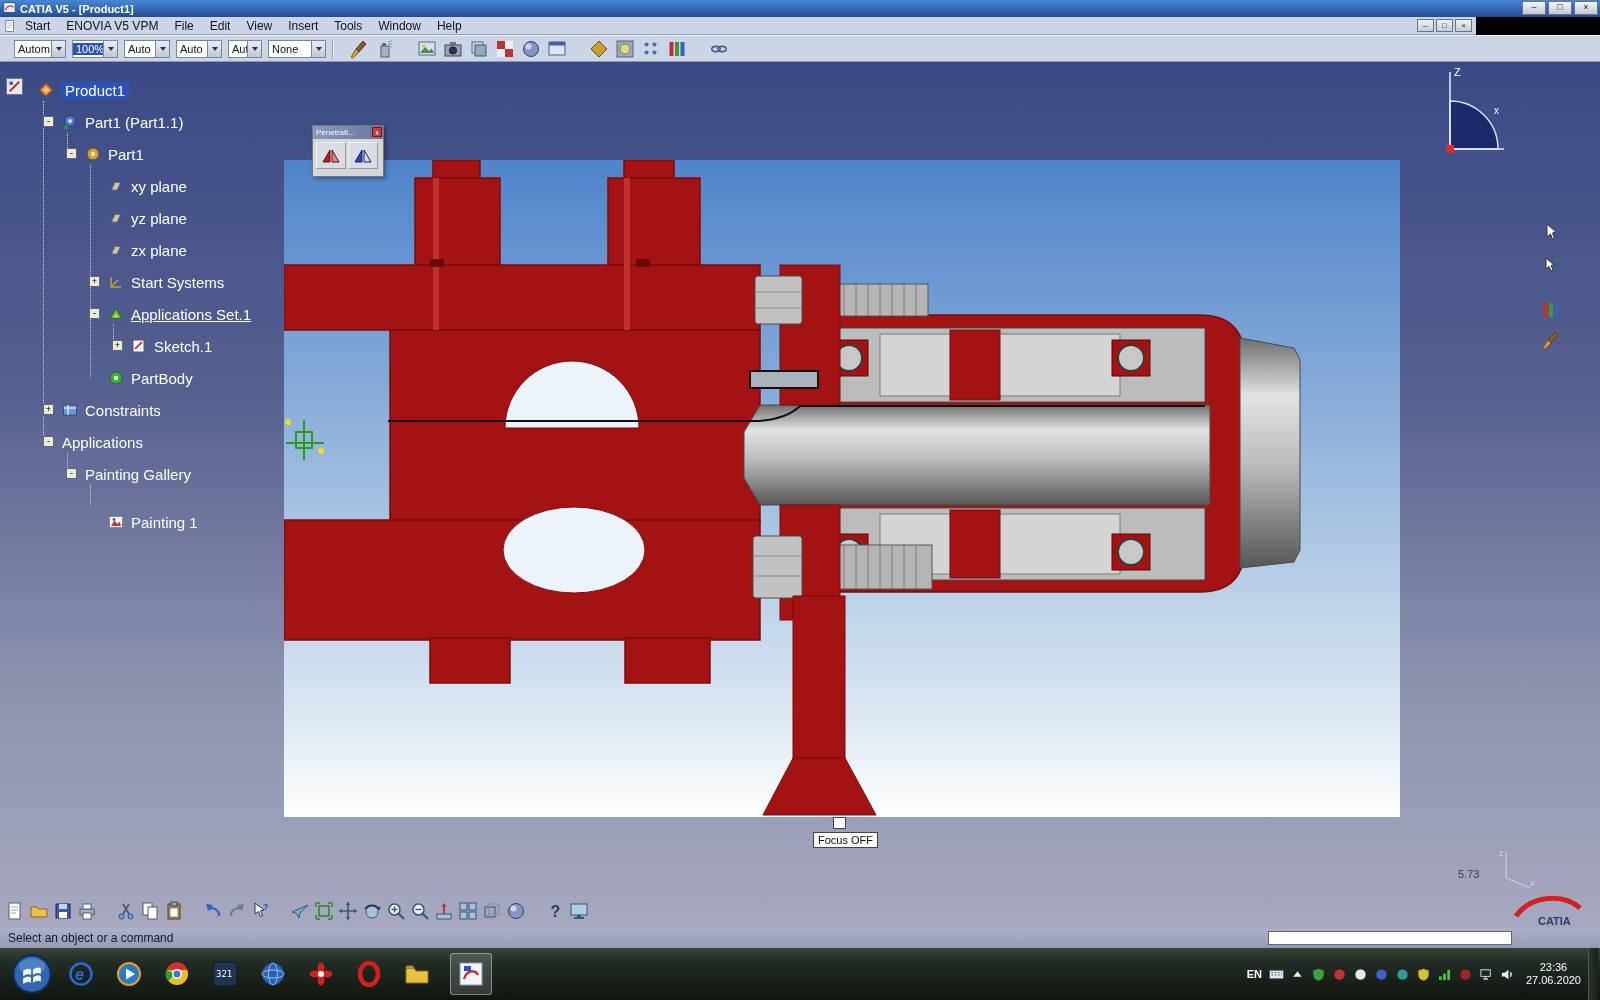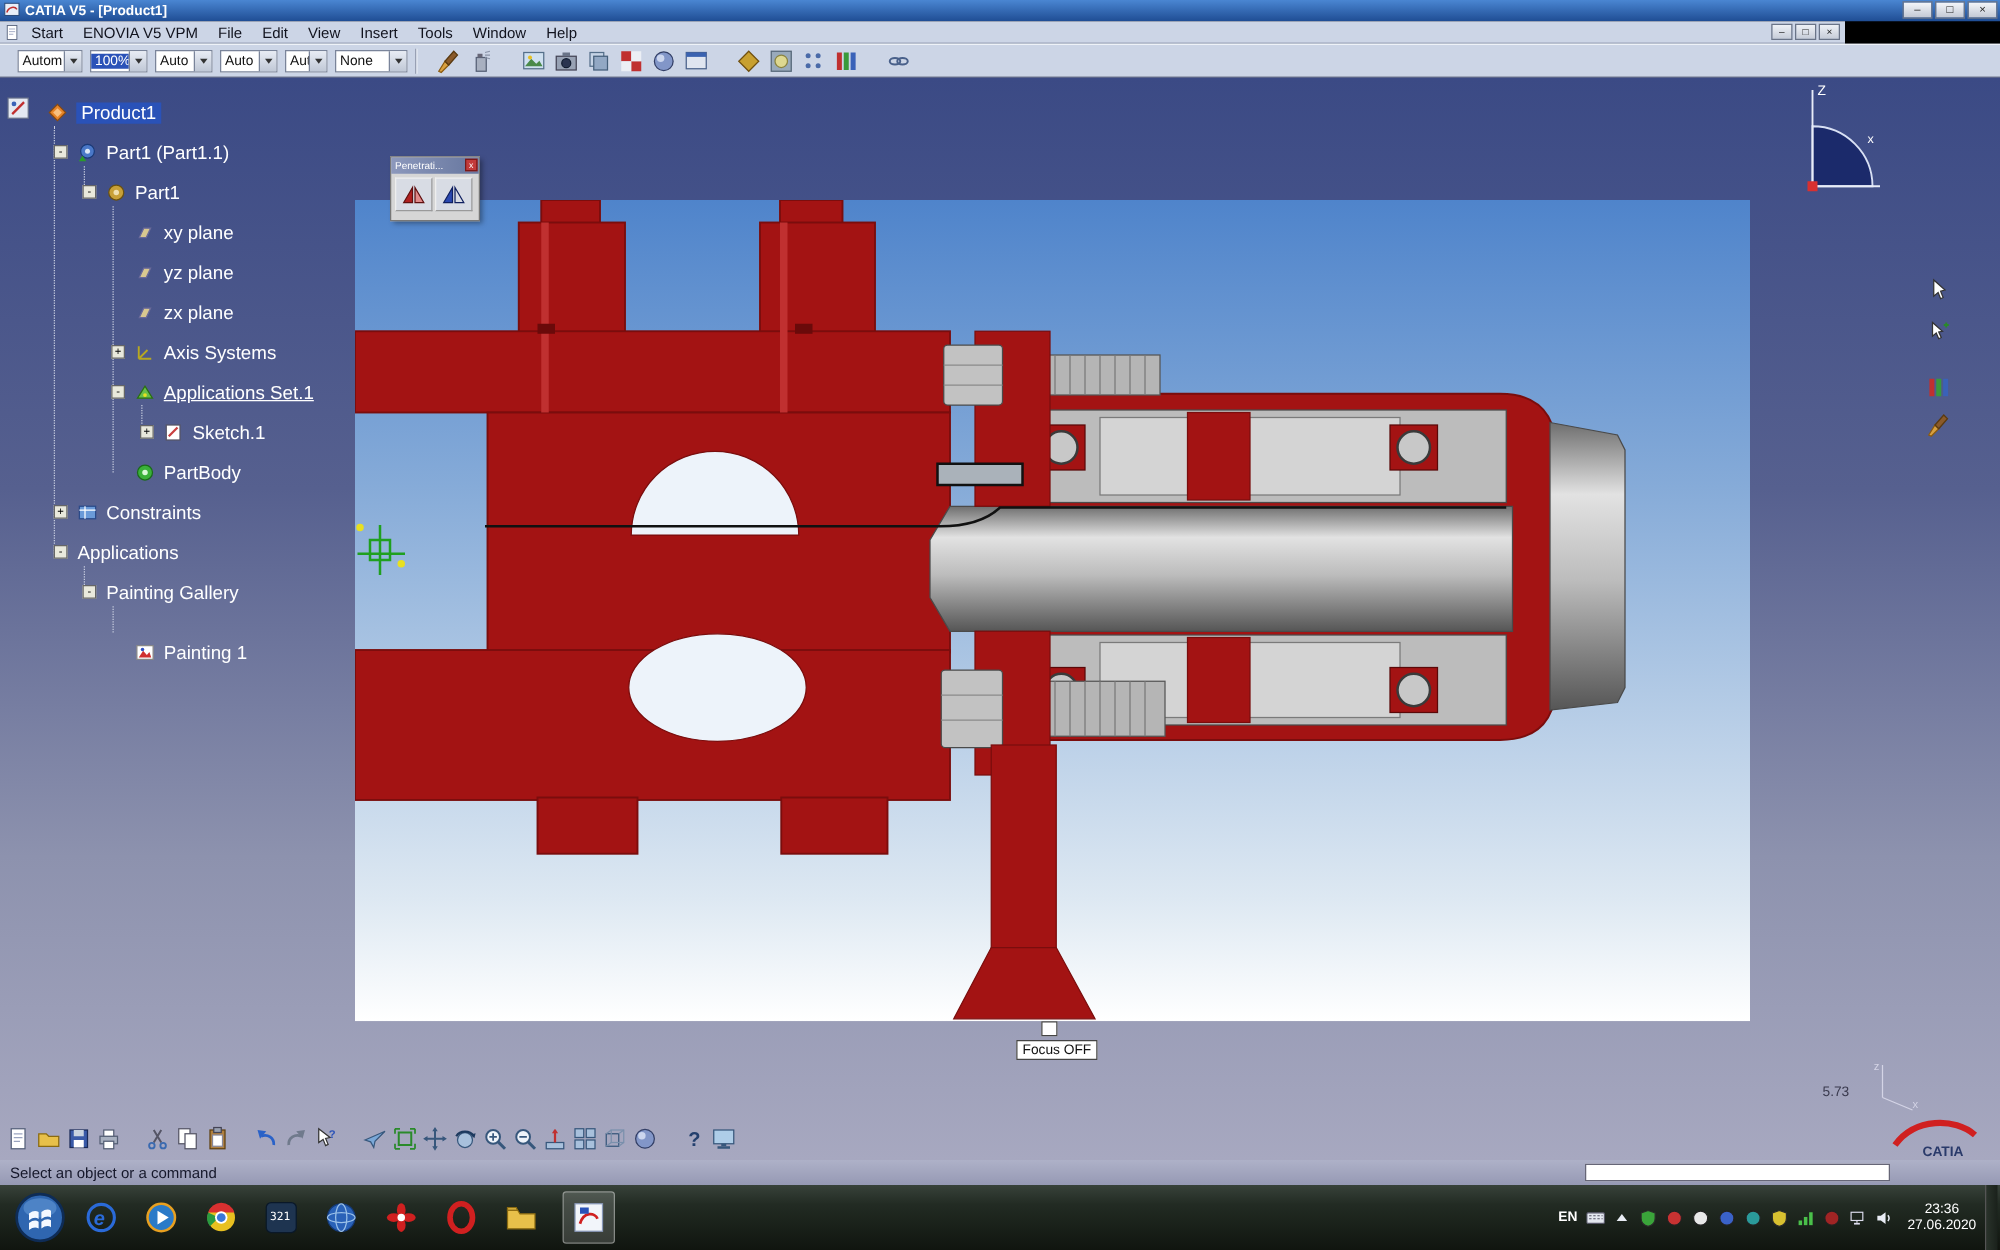--- a/index.html
+++ b/index.html
@@ -351,21 +351,21 @@
         </span>
         <span class="tree-label">zx plane</span>
       </div>
       <div class="tree-row" style="left: 108px; top: 209px;">
         <span class="expander">+</span>
         <span class="tree-icon">
           <svg viewBox="0 0 16 16" width="16" height="16">
             <path d="M3,13 L3,3 M3,13 L13,13 M3,13 L10,6" stroke="#b8a820" stroke-width="1.5" fill="none"></path>
           </svg>
         </span>
-        <span class="tree-label">Axis Systems</span>
+        <span class="tree-label">Start Systems</span>
       </div>
       <div class="tree-row" style="left: 108px; top: 241px;">
         <span class="expander">-</span>
         <span class="tree-icon">
           <svg viewBox="0 0 16 16" width="16" height="16">
             <path d="M2,12.5 L8,3 L14,12.5 Z" fill="#68c048" stroke="#2a7010"></path>
             <circle cx="8" cy="10" r="1.5" fill="#e8e020"></circle>
           </svg>
         </span>
         <span class="tree-label und">Applications Set.1</span>

